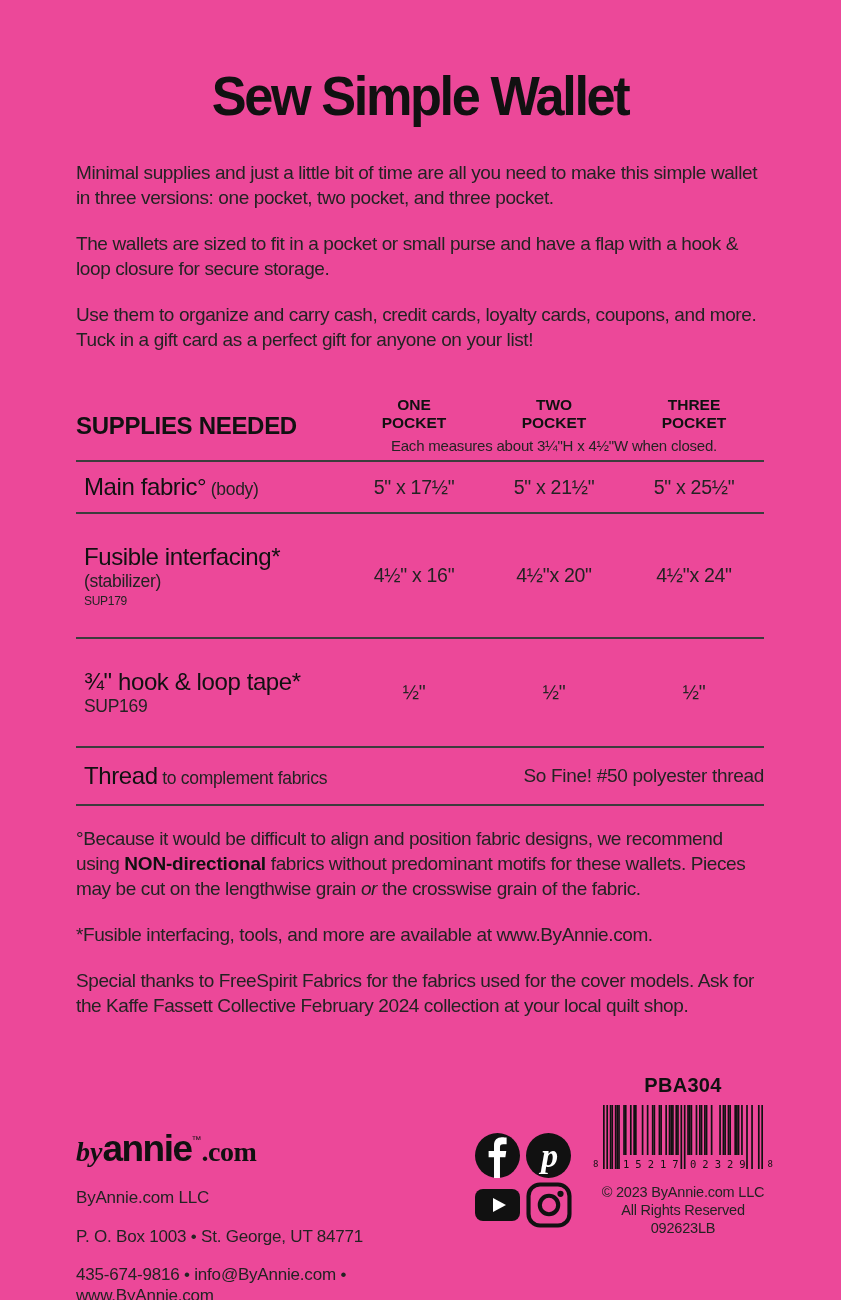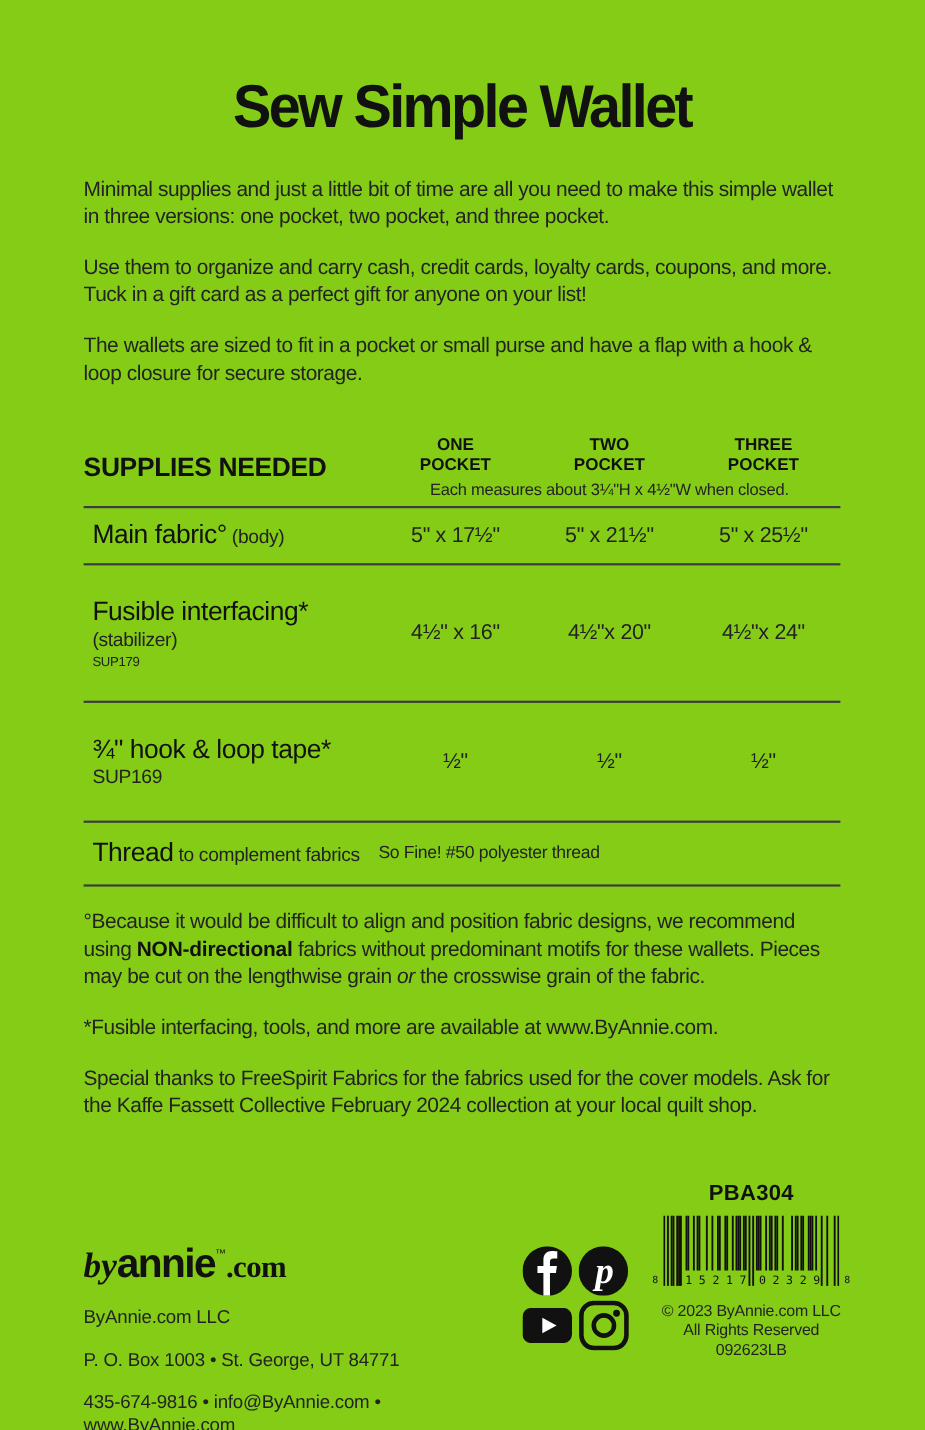--- a/index.html
+++ b/index.html
@@ -1,20 +1,20 @@
 <!DOCTYPE html>
 <html><head>
 <meta charset="utf-8">
 <style>
   * { margin:0; padding:0; box-sizing:border-box; }
   html,body { background:#ffffff; }
   .page {
     position:relative;
     width:841px; height:1300px;
-    background:#84cc16;
+    background:#ec4899;
     color:#1e1e1e;
     font-family:"Liberation Sans", sans-serif;
     overflow:hidden;
   }
   .content { position:absolute; left:76px; top:0; width:688px; }
 
   .title {
     margin-top:64px;
     text-align:center;
     font-size:55px;
@@ -70,33 +70,33 @@
     grid-template-columns:268px 140px 140px 140px;
     align-items:center;
     border-top:2px solid #3c3c3c;
   }
   .sup-row.last { border-bottom:2px solid #3c3c3c; }
   .row-label { padding-left:8px; font-size:17.5px; letter-spacing:-0.3px; color:#232323; }
   .row-label .lb { font-size:24px; font-weight:normal; color:#111; letter-spacing:-0.4px;margin-top:45px; }
   .row-label .ln { font-size:17.5px; font-weight:normal; }
   .row-label .line2 { display:block; font-size:12px; margin-top:2px; }
   .cell-val { text-align:center; font-size:19.5px; letter-spacing:-0.3px; color:#232323; }
-  .span-val { grid-column:2 / 5; text-align:left; font-size:16px; letter-spacing:-0.3px; color:#232323; }
+  .span-val { grid-column:2 / 5; text-align:right; font-size:19px; letter-spacing:-0.3px; color:#232323; }
   .pad-sm  { padding:11px 0; }
   .pad-md  { padding:29px 0; }
   .pad-lg  { padding:14px 0; }
 
   
   .footnotes { margin-top:20px; }
   .footnotes .para b { color:#111; letter-spacing:-0.2px; }
 
   
   .logo-block { position:absolute; left:76px; top:1128px; width:380px; }
   .logo-line { white-space:nowrap; color:#111; }
-  .logo-by   { font-family:"Liberation Serif", serif; font-style:italic; font-weight:bold; font-size:32px; }
+  .logo-by   { font-family:"Liberation Serif", serif; font-style:italic; font-weight:bold; font-size:28px; }
   .logo-annie{ font-family:"Liberation Sans", sans-serif; font-weight:bold; font-size:37px; letter-spacing:-1.5px; }
   .logo-tm   { font-size:10px; vertical-align:18px; letter-spacing:0; }
   .logo-com  { font-family:"Liberation Serif", serif; font-weight:bold; font-size:28px; letter-spacing:-0.5px; }
   .addr { font-size:17px; line-height:20.5px; letter-spacing:-0.2px; color:#232323; margin-top:18px; }
 
   .social-grid {
     position:absolute; left:474px; top:1131px;
     display:grid;
     grid-template-columns:47px 47px;
     grid-auto-rows:48px;
@@ -120,22 +120,22 @@
 </head>
 <body>
 
 <div class="page">
   <div class="content">
 
     <h1 class="title">Sew Simple Wallet</h1>
 
     <div class="intro">
       <p class="para">Minimal supplies and just a little bit of time are all you need to make this simple wallet in three versions: one pocket, two pocket, and three pocket.</p>
+      <p class="para">The wallets are sized to fit in a pocket or small purse and have a flap with a hook &amp; loop closure for secure storage.</p>
       <p class="para">Use them to organize and carry cash, credit cards, loyalty cards, coupons, and more. Tuck in a gift card as a perfect gift for anyone on your list!</p>
-      <p class="para">The wallets are sized to fit in a pocket or small purse and have a flap with a hook &amp; loop closure for secure storage.</p>
     </div>
 
     <div class="supplies">
       <div class="sup-header">
         <div class="sup-title">SUPPLIES NEEDED</div>
         <div class="pocket-head">ONE
 POCKET</div>
         <div class="pocket-head">TWO
 POCKET</div>
         <div class="pocket-head">THREE

